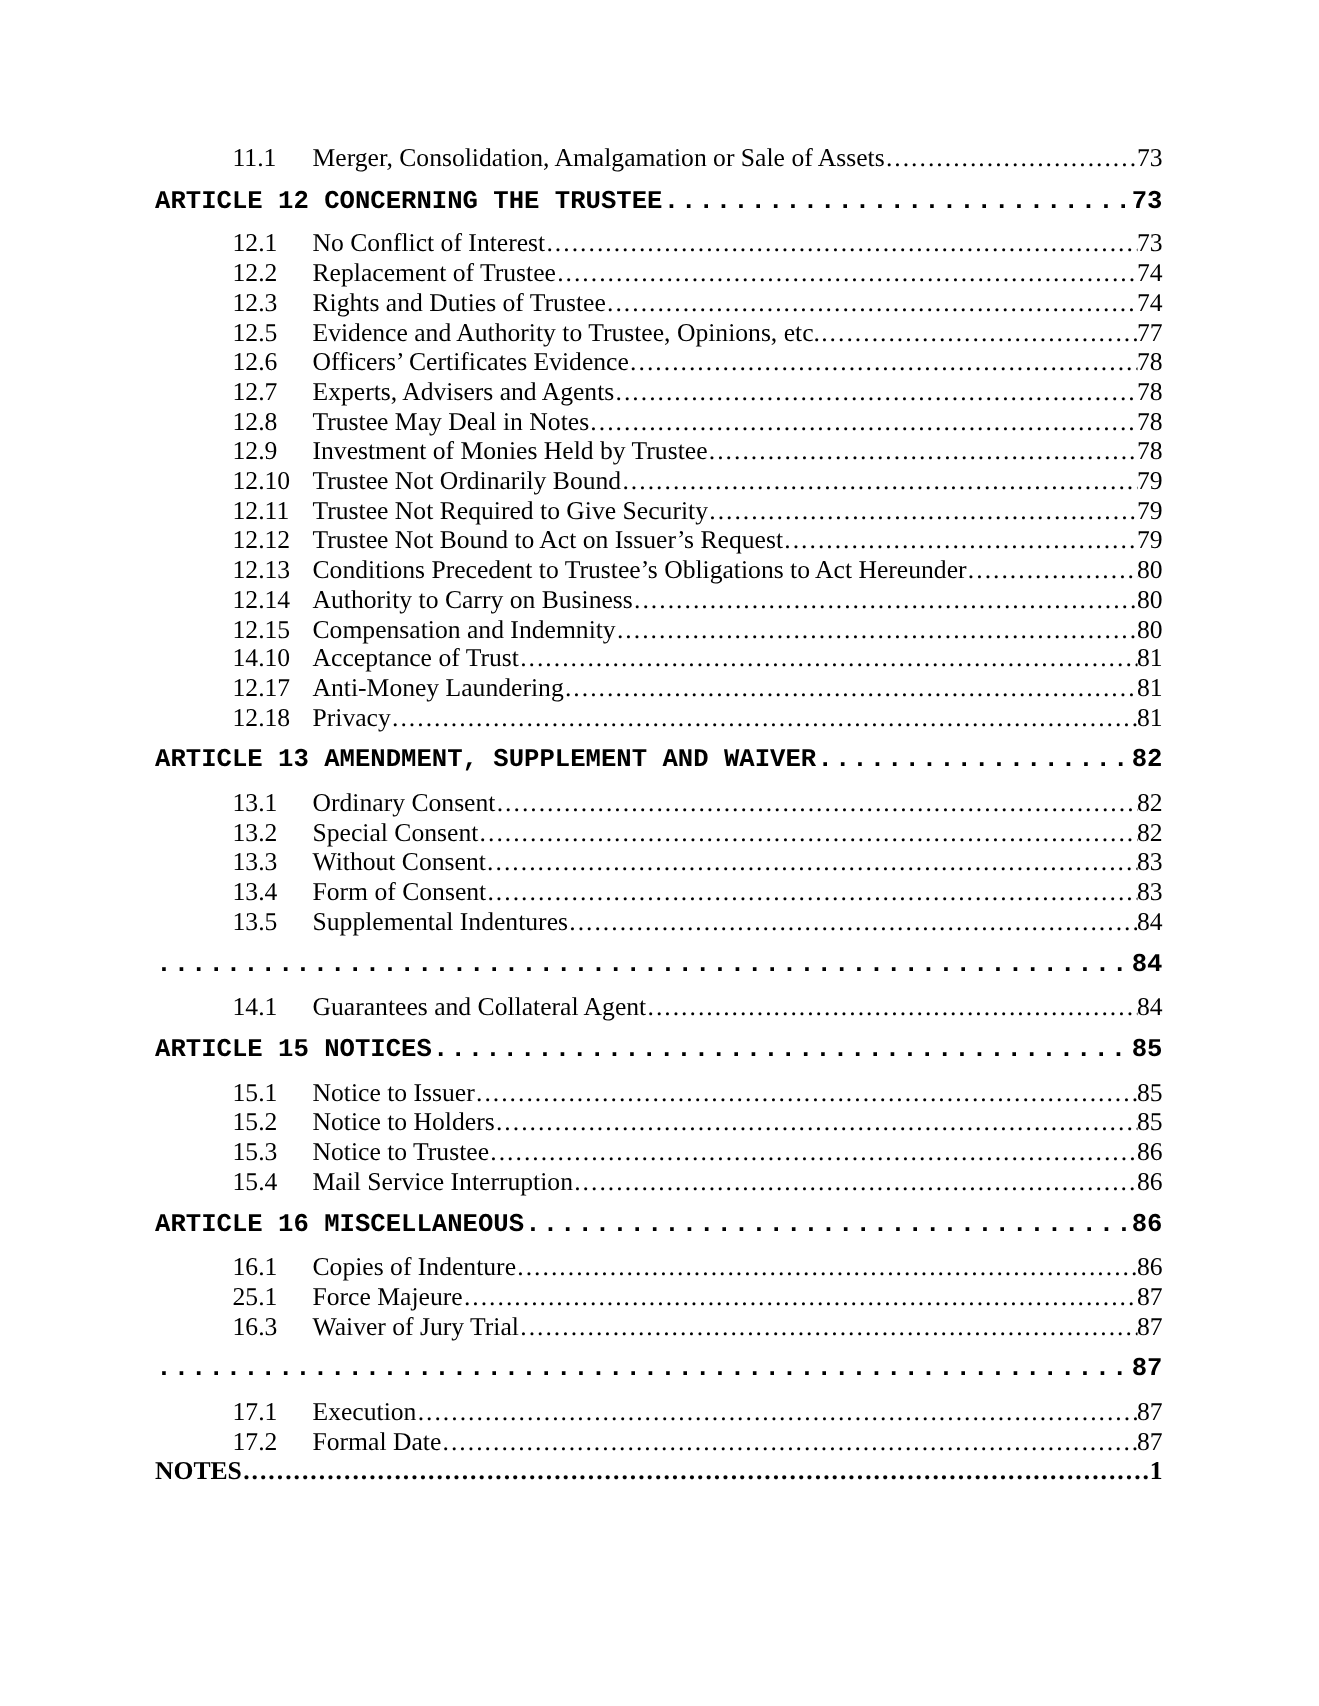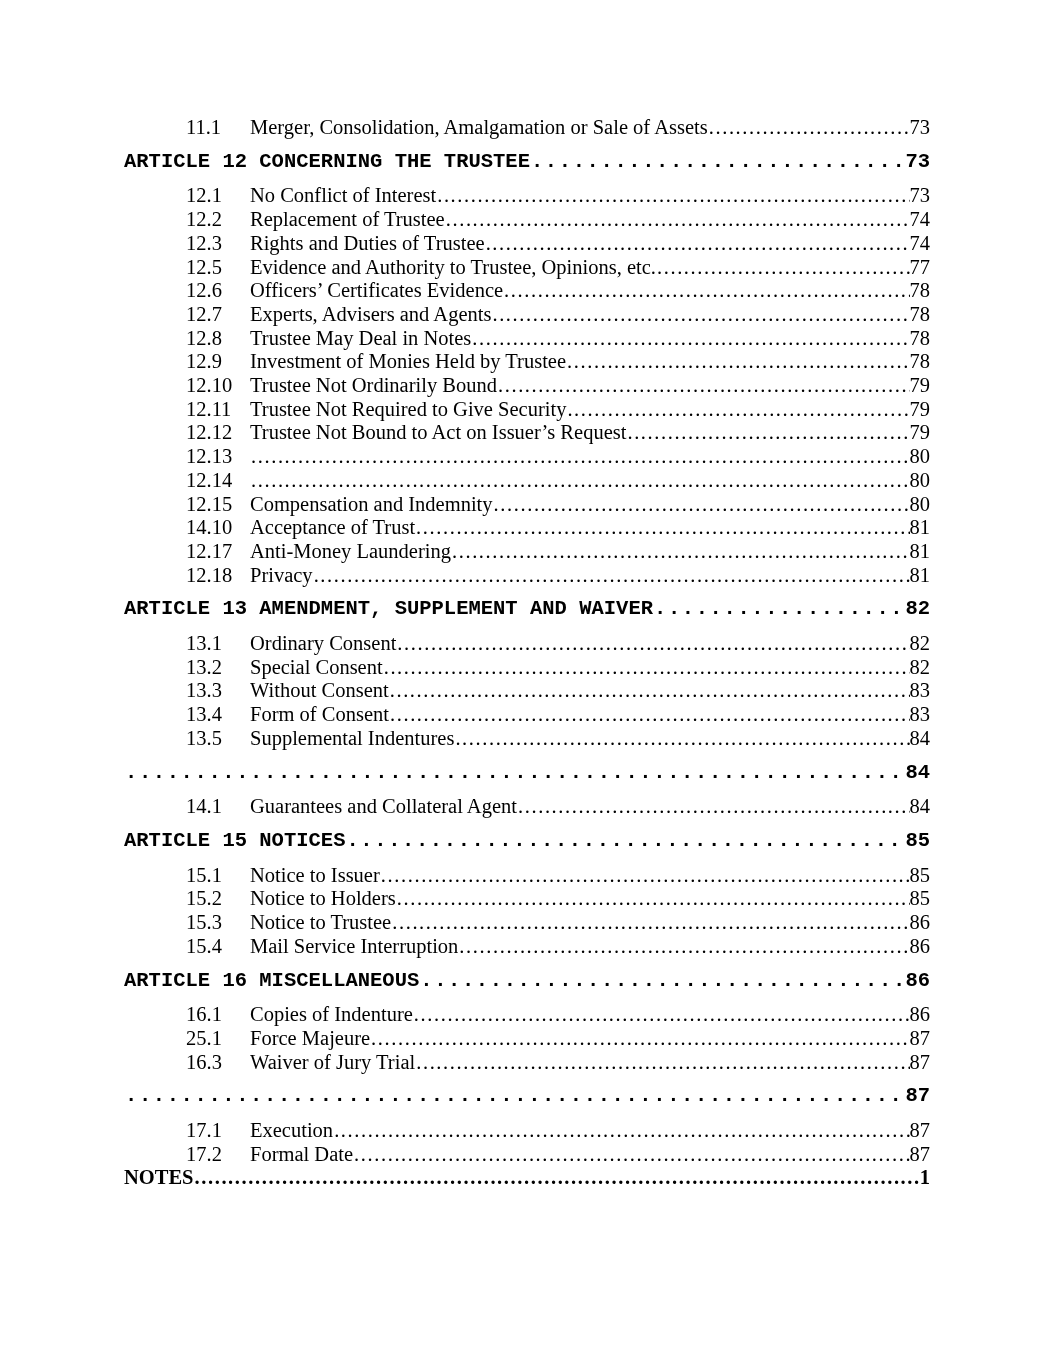--- a/index.html
+++ b/index.html
@@ -133,26 +133,28 @@
 
   <div class="r it">
     <span class="num">12.12</span>
     <span class="title">Trustee Not Bound to Act on Issuer’s Request</span>
     <span class="dots"></span>
     <span class="pg">79</span>
   </div>
 
   <div class="r it">
     <span class="num">12.13</span>
+    <span class="title">Conditions Precedent to Trustee’s Obligations to Act Hereunder</span>
     <span class="dots"></span>
     <span class="pg">80</span>
   </div>
 
   <div class="r it">
     <span class="num">12.14</span>
+    <span class="title">Authority to Carry on Business</span>
     <span class="dots"></span>
     <span class="pg">80</span>
   </div>
 
   <div class="r it">
     <span class="num">12.15</span>
     <span class="title">Compensation and Indemnity</span>
     <span class="dots"></span>
     <span class="pg">80</span>
   </div>

